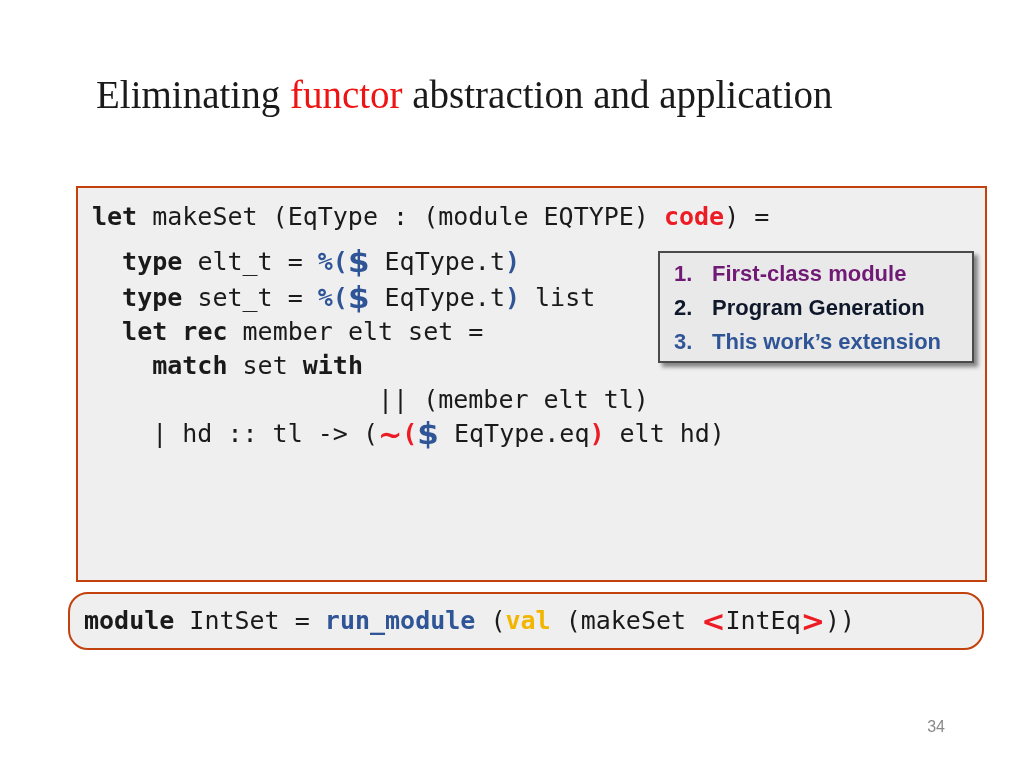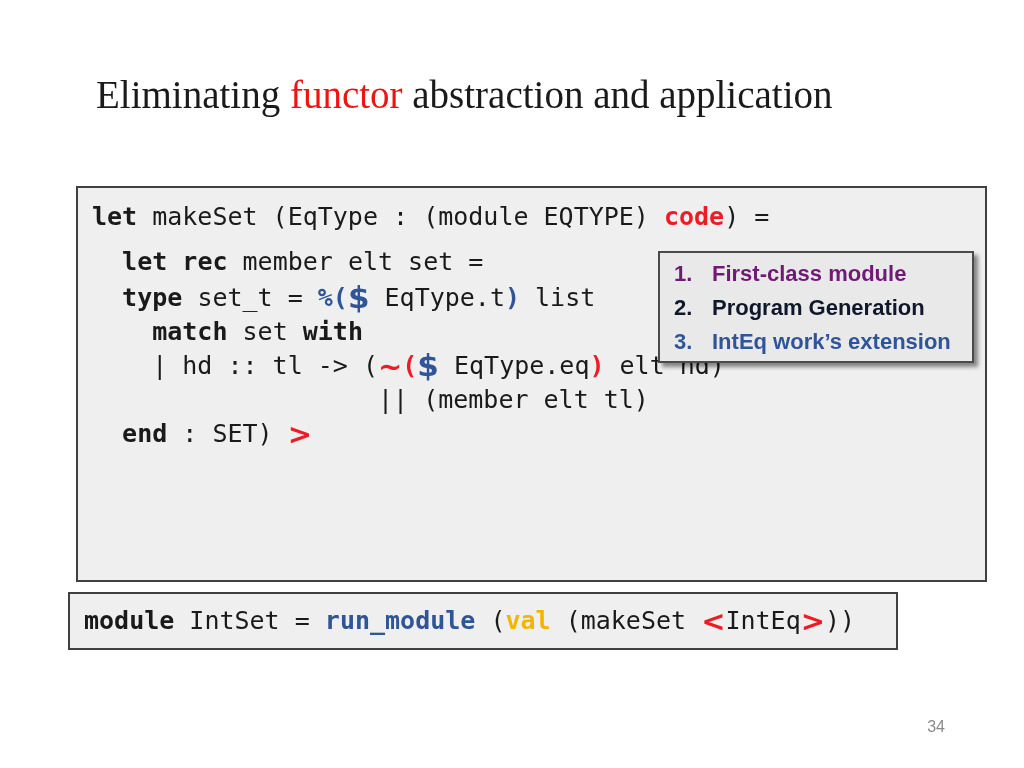--- a/index.html
+++ b/index.html
@@ -10,26 +10,26 @@
   }
   
   .title {
     position:absolute; left:96px; top:72px;
     font-family:"Liberation Serif", serif;
     font-size:39px; color:#1a1a1a; white-space:nowrap;
   }
   .title .em { color:#ee1414; }
   
   .codebox {
-    position:absolute; background:#efefef; border:2px solid #404040;
+    position:absolute; background:#efefef; border:2px solid #c2410c;
     font-family:"DejaVu Sans Mono", monospace; font-size:25px; color:#1a1a1a;
   }
   .main-box { left:76px; top:186px; width:911px; height:396px; padding:12px 0 0 14px; }
-  .bottom-box { left:68px; top:592px; width:830px; height:58px; padding-left:14px;
-                display:flex; align-items:center; }
+  .bottom-box { left:68px; top:592px; width:916px; height:58px; padding-left:14px;
+                display:flex; align-items:center;border-radius:20px; }
   .code-line { white-space:pre; line-height:34px; height:34px; }
   .main-box .code-line:nth-child(2){ margin-top:11px; }
   .main-box .code-line:nth-child(3){ margin-top:2px; }
   .main-box .code-line:nth-child(8){ margin-top:10px; }
   .main-box .code-line:nth-child(9){ margin-top:3px; }
   .main-box .code-line:nth-child(10){ margin-top:12px; }
   
   .tok-p      { color:#1a1a1a; }
   .tok-kw     { color:#1a1a1a; font-weight:bold; }
   .tok-redkw  { color:#ed1c24; font-weight:bold; }
@@ -60,32 +60,32 @@
 <body>
 
 <div class="slide">
 
   <div class="title">
     <span>Eliminating </span><span class="em">functor</span><span> abstraction and application</span>
   </div>
 
   <div class="codebox main-box" id="main-code">
       <div class="code-line"><span class="tok-kw">let</span><span class="tok-p"> makeSet (EqType : (module EQTYPE) </span><span class="tok-redkw">code</span><span class="tok-p">) =</span></div>
+      <div class="code-line"><span class="tok-p">  </span><span class="tok-kw">type</span><span class="tok-p"> elt_t = </span><span class="tok-bluekw">%(</span><span class="tok-dollar">$</span><span class="tok-p"> EqType.t</span><span class="tok-bluekw">)</span></div>
+      <div class="code-line"><span class="tok-p">  </span><span class="tok-kw">type</span><span class="tok-p"> set_t = </span><span class="tok-bluekw">%(</span><span class="tok-dollar">$</span><span class="tok-p"> EqType.t</span><span class="tok-bluekw">)</span><span class="tok-p"> list</span></div>
       <div class="code-line"><span class="tok-p">  </span><span class="tok-kw">let</span><span class="tok-p"> </span><span class="tok-kw">rec</span><span class="tok-p"> member elt set =</span></div>
-      <div class="code-line"><span class="tok-p">  </span><span class="tok-kw">type</span><span class="tok-p"> set_t = </span><span class="tok-bluekw">%(</span><span class="tok-dollar">$</span><span class="tok-p"> EqType.t</span><span class="tok-bluekw">)</span><span class="tok-p"> list</span></div>
       <div class="code-line"><span class="tok-p">    </span><span class="tok-kw">match</span><span class="tok-p"> set </span><span class="tok-kw">with</span></div>
+      <div class="code-line"><span class="tok-p">                   || (member elt tl)</span></div>
       <div class="code-line"><span class="tok-p">    | hd :: tl -&gt; (</span><span class="tok-mk">~</span><span class="tok-redkw">(</span><span class="tok-dollar">$</span><span class="tok-p"> EqType.eq</span><span class="tok-redkw">)</span><span class="tok-p"> elt hd)</span></div>
-      <div class="code-line"><span class="tok-p">                   || (member elt tl)</span></div>
-      <div class="code-line"><span class="tok-p">  </span><span class="tok-kw">end</span><span class="tok-p"> : SET) </span><span class="tok-mk">&gt;</span></div>
     </div>
 
   <div class="callout" id="callout-box">
       <div class="callout-item" style="color: #701a75;"><span class="callout-num">1.</span><span>First-class module</span></div>
       <div class="callout-item" style="color: #0f172a;"><span class="callout-num">2.</span><span>Program Generation</span></div>
-      <div class="callout-item" style="color: rgb(47, 85, 151);"><span class="callout-num">3.</span><span>IntEq work’s extension</span></div>
+      <div class="callout-item" style="color: rgb(47, 85, 151);"><span class="callout-num">3.</span><span>This work’s extension</span></div>
     </div>
 
   <div class="codebox bottom-box">
     <div class="code-line" id="bottom-code-line"><span class="tok-kw">module</span><span class="tok-p"> IntSet = </span><span class="tok-bluekw">run_module</span><span class="tok-p"> (</span><span class="tok-goldkw">val</span><span class="tok-p"> (makeSet </span><span class="tok-mk">&lt;</span><span class="tok-p">IntEq</span><span class="tok-mk">&gt;</span><span class="tok-p">))</span></div>
   </div>
 
   <div class="page-num">34</div>
 
 </div>
 

